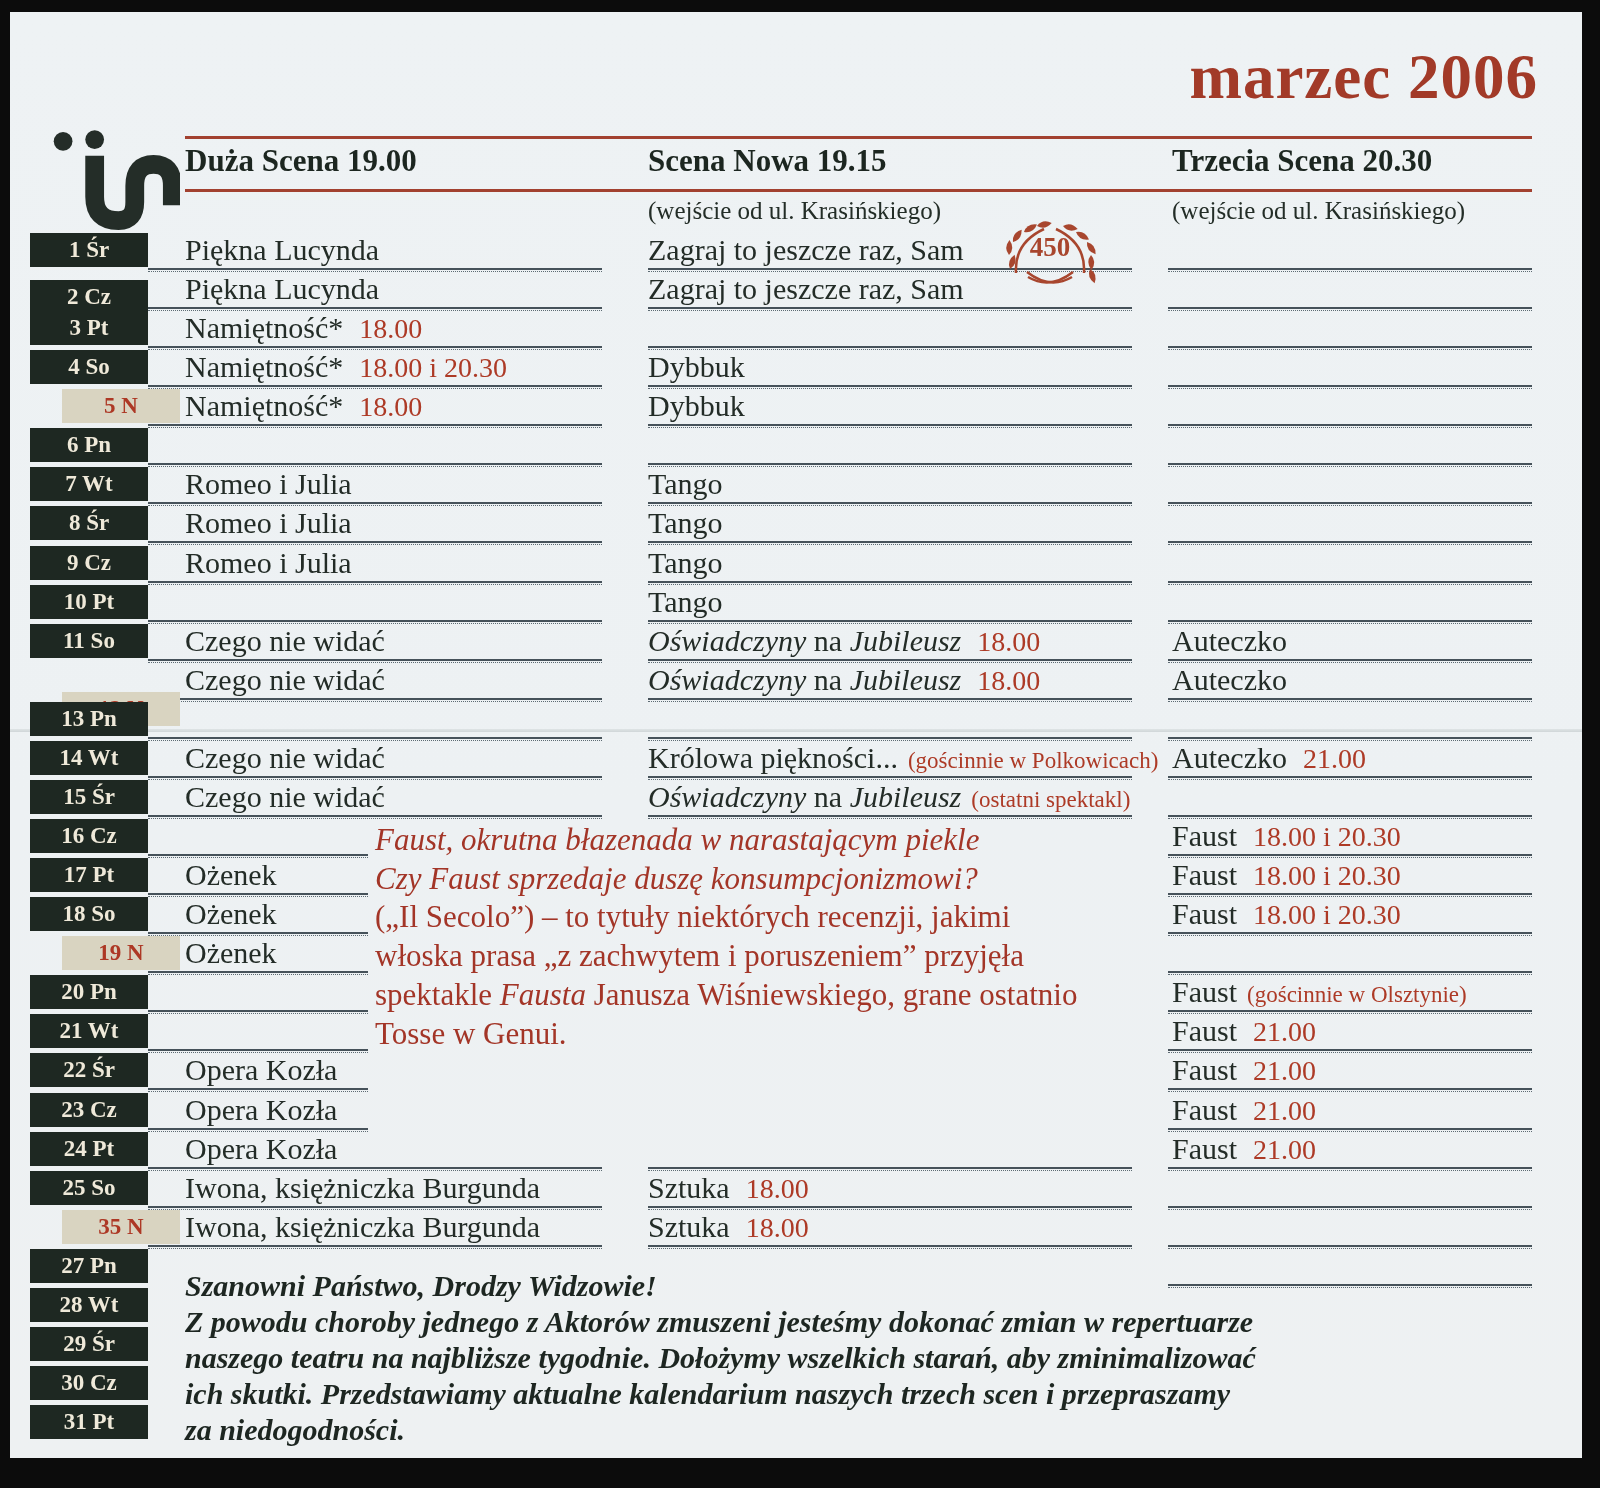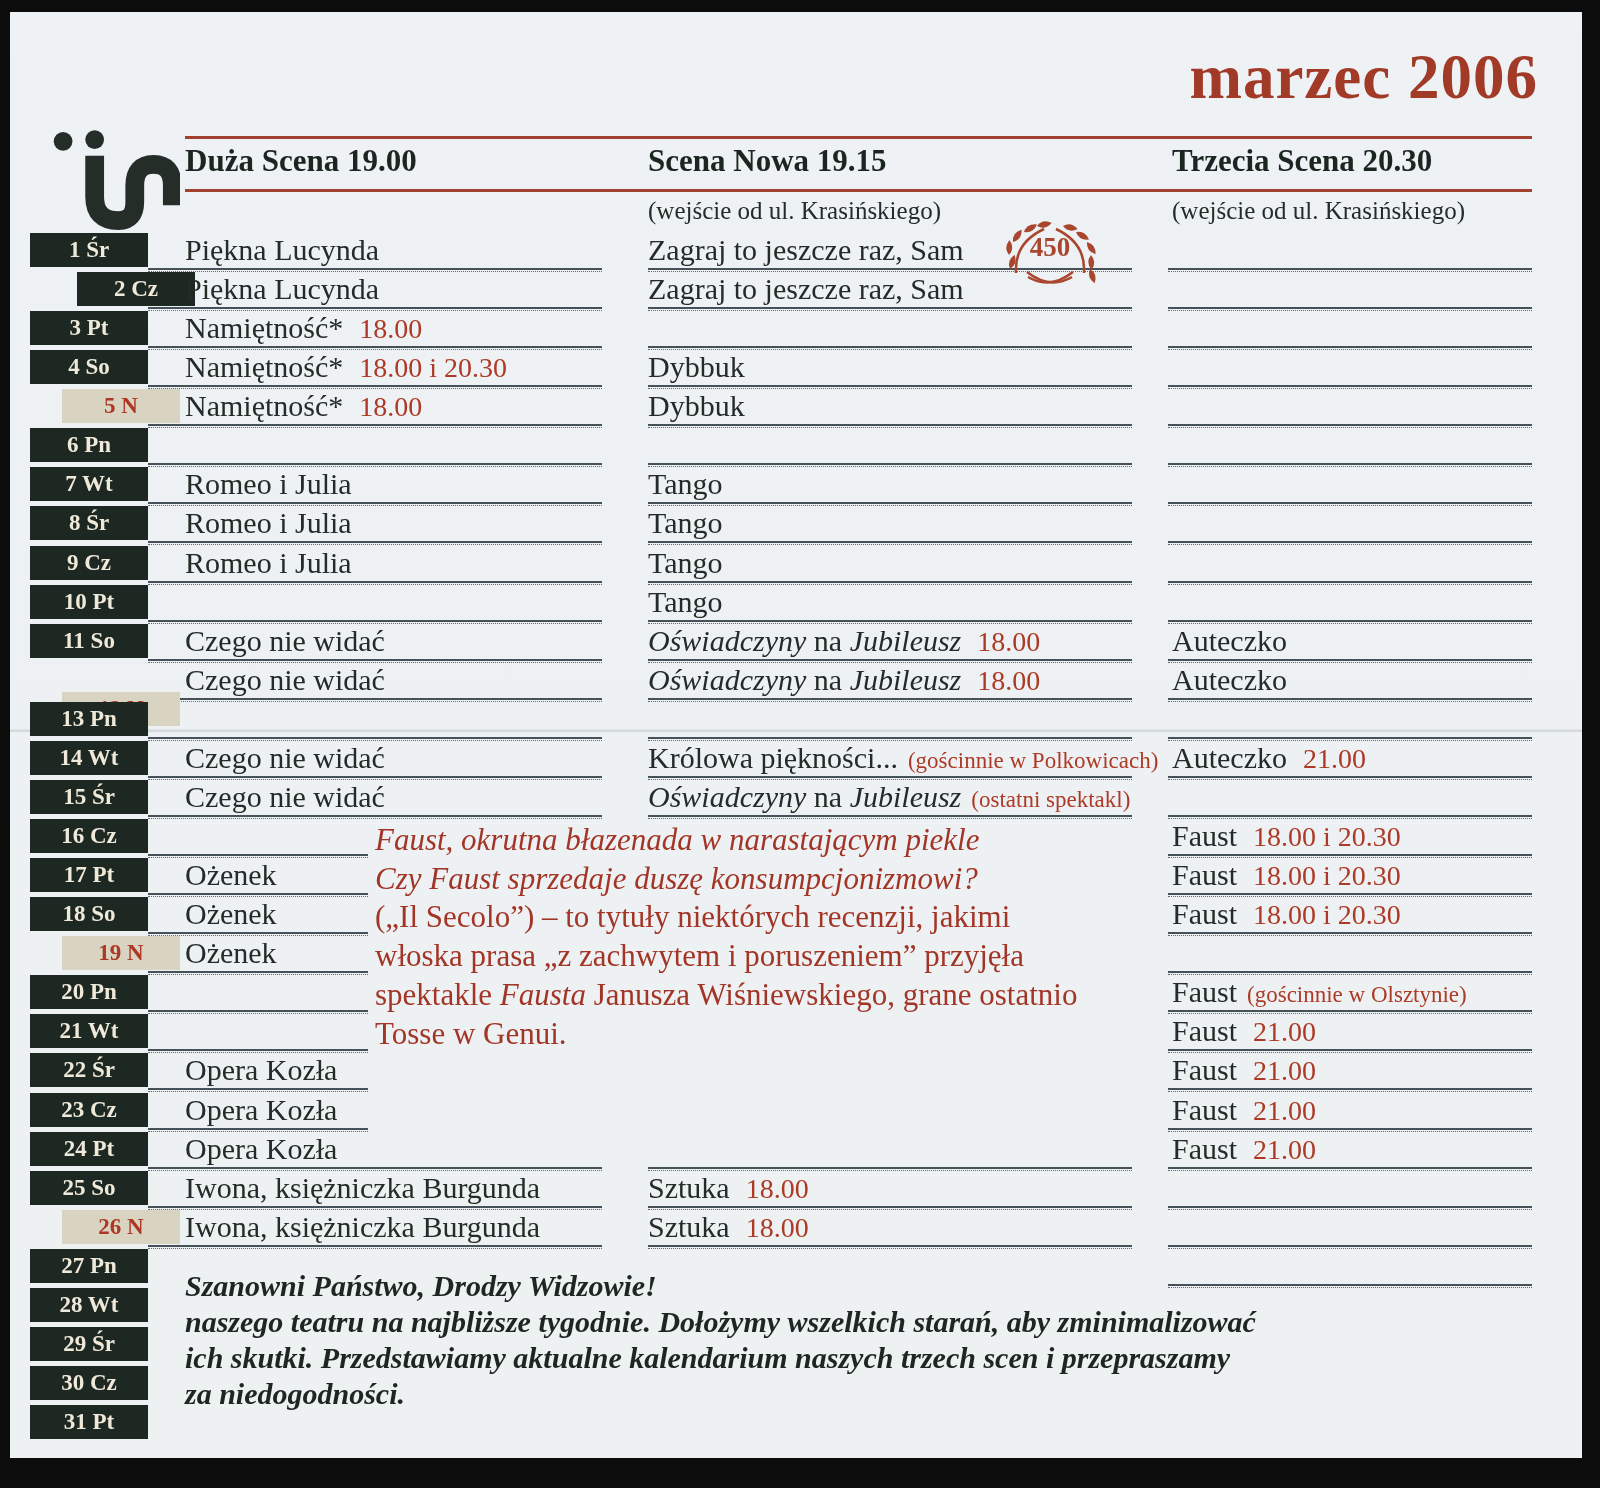--- a/index.html
+++ b/index.html
@@ -99,21 +99,21 @@
     </svg>
   </div>
 
   <div id="rows">
       <div class="daybox" style="top: 233px;">1 Śr</div>
       <div class="rule" style="top: 268px; left: 148px; width: 454px;"></div>
       <div class="rule" style="top: 268px; left: 648px; width: 484px;"></div>
       <div class="rule" style="top: 268px; left: 1168px; width: 364px;"></div>
       <div class="cell" style="left: 185px; top: 233px;"><span class="seg-r">Piękna Lucynda</span></div>
       <div class="cell" style="left: 648px; top: 233px;"><span class="seg-r">Zagraj to jeszcze raz, Sam</span></div>
-      <div class="daybox" style="top: 272px; margin-left: 47px;">2 Cz</div>
+      <div class="daybox" style="top: 280px;">2 Cz</div>
       <div class="rule" style="top: 307px; left: 148px; width: 454px;"></div>
       <div class="rule" style="top: 307px; left: 648px; width: 484px;"></div>
       <div class="rule" style="top: 307px; left: 1168px; width: 364px;"></div>
       <div class="cell" style="left: 185px; top: 272px;"><span class="seg-r">Piękna Lucynda</span></div>
       <div class="cell" style="left: 648px; top: 272px;"><span class="seg-r">Zagraj to jeszcze raz, Sam</span></div>
       <div class="daybox" style="top: 311px;">3 Pt</div>
       <div class="rule" style="top: 346px; left: 148px; width: 454px;"></div>
       <div class="rule" style="top: 346px; left: 648px; width: 484px;"></div>
       <div class="rule" style="top: 346px; left: 1168px; width: 364px;"></div>
       <div class="cell" style="left: 185px; top: 311px;"><span class="seg-r">Namiętność*</span><span class="seg-t">18.00</span></div>
@@ -228,21 +228,21 @@
       <div class="rule" style="top: 1167px; left: 648px; width: 484px;"></div>
       <div class="rule" style="top: 1167px; left: 1168px; width: 364px;"></div>
       <div class="cell" style="left: 185px; top: 1132px;"><span class="seg-r">Opera Kozła</span></div>
       <div class="cell" style="left: 1172px; top: 1132px;"><span class="seg-r">Faust</span><span class="seg-t">21.00</span></div>
       <div class="daybox" style="top: 1171px;">25 So</div>
       <div class="rule" style="top: 1206px; left: 148px; width: 454px;"></div>
       <div class="rule" style="top: 1206px; left: 648px; width: 484px;"></div>
       <div class="rule" style="top: 1206px; left: 1168px; width: 364px;"></div>
       <div class="cell" style="left: 185px; top: 1171px;"><span class="seg-r">Iwona, księżniczka Burgunda</span></div>
       <div class="cell" style="left: 648px; top: 1171px;"><span class="seg-r">Sztuka</span><span class="seg-t">18.00</span></div>
-      <div class="daybox sun" style="top: 1210px;">26 N</div>
+      <div class="daybox sun" style="top: 1210px;">35 N</div>
       <div class="rule" style="top: 1245px; left: 148px; width: 454px;"></div>
       <div class="rule" style="top: 1245px; left: 648px; width: 484px;"></div>
       <div class="rule" style="top: 1245px; left: 1168px; width: 364px;"></div>
       <div class="cell" style="left: 185px; top: 1210px;"><span class="seg-r">Iwona, księżniczka Burgunda</span></div>
       <div class="cell" style="left: 648px; top: 1210px;"><span class="seg-r">Sztuka</span><span class="seg-t">18.00</span></div>
       <div class="daybox" style="top: 1249px;">27 Pn</div>
       <div class="rule" style="top: 1284px; left: 1168px; width: 364px;"></div>
       <div class="daybox" style="top: 1288px;">28 Wt</div>
       <div class="daybox" style="top: 1327px;">29 Śr</div>
       <div class="daybox" style="top: 1366px;">30 Cz</div>
@@ -253,17 +253,18 @@
       <div><span class="seg-i">Faust, okrutna błazenada w narastającym piekle</span></div>
       <div><span class="seg-i">Czy Faust sprzedaje duszę konsumpcjonizmowi?</span></div>
       <div><span class="seg-r">(„Il Secolo”) – to tytuły niektórych recenzji, jakimi</span></div>
       <div><span class="seg-r">włoska prasa „z zachwytem i poruszeniem” przyjęła</span></div>
       <div><span class="seg-r">spektakle </span><span class="seg-i">Fausta</span><span class="seg-r"> Janusza Wiśniewskiego, grane ostatnio</span></div>
       <div><span class="seg-r">Tosse w Genui.</span></div>
     </div>
 
   <div class="notice" id="notice">
       <div>Szanowni Państwo, Drodzy Widzowie!</div>
+      <div>Z powodu choroby jednego z Aktorów zmuszeni jesteśmy dokonać zmian w repertuarze</div>
       <div>naszego teatru na najbliższe tygodnie. Dołożymy wszelkich starań, aby zminimalizować</div>
       <div>ich skutki. Przedstawiamy aktualne kalendarium naszych trzech scen i przepraszamy</div>
       <div>za niedogodności.</div>
     </div>
 </div>
 
 </body></html>

